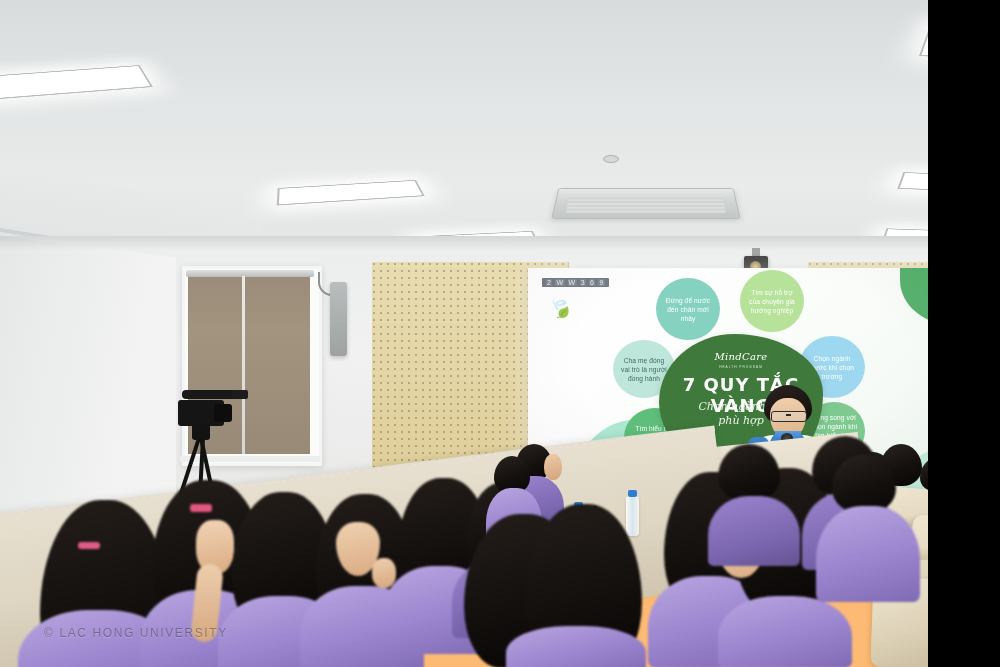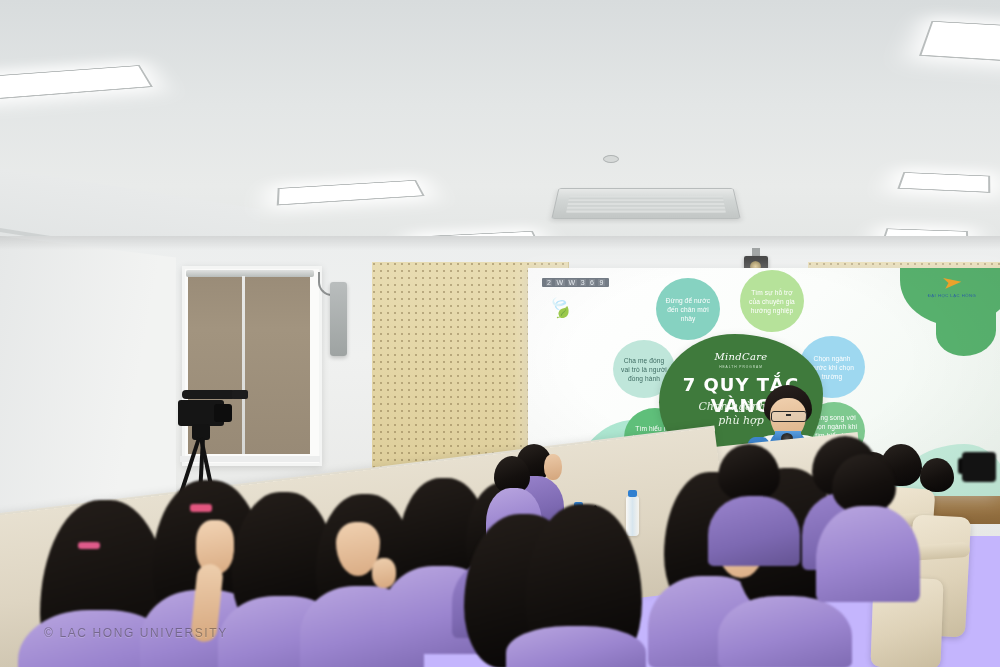--- a/index.html
+++ b/index.html
@@ -1,19 +1,19 @@
 <!DOCTYPE html>
 <html><head>
 <meta charset="utf-8">
 <style>
   html,body{margin:0;padding:0;background:#000;}
   #stage{
-    position:relative;width:1000px;height:667px;overflow:hidden;
+    position:relative;width:928px;height:667px;overflow:hidden;
     font-family:"Liberation Sans","DejaVu Sans",sans-serif;
-    background:#c4b5fd;
+    background:#fdba74;
   }
   .abs{position:absolute;}
 
   
   #ceiling{left:0;top:0;width:1000px;height:300px;
     background:linear-gradient(180deg,#d8dcdd 0%,#e3e6e6 35%,#e9ebea 62%,#dfe2e1 100%);}
   #ceiling-soffit{left:0;top:168px;width:260px;height:100px;
     background:linear-gradient(180deg,#e8eaea 0%,#dfe2e2 100%);
     transform:skewY(9deg);transform-origin:left top;}
   #soffit-edge{left:0;top:228px;width:250px;height:4px;background:#c9cdcd;

